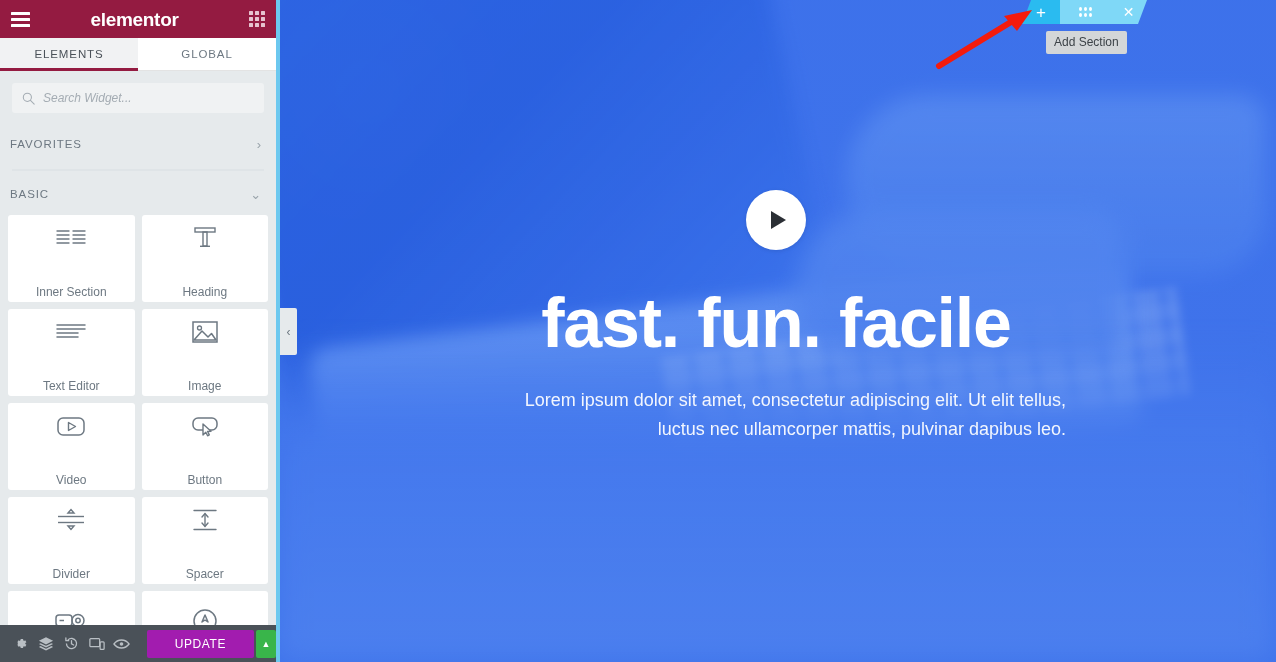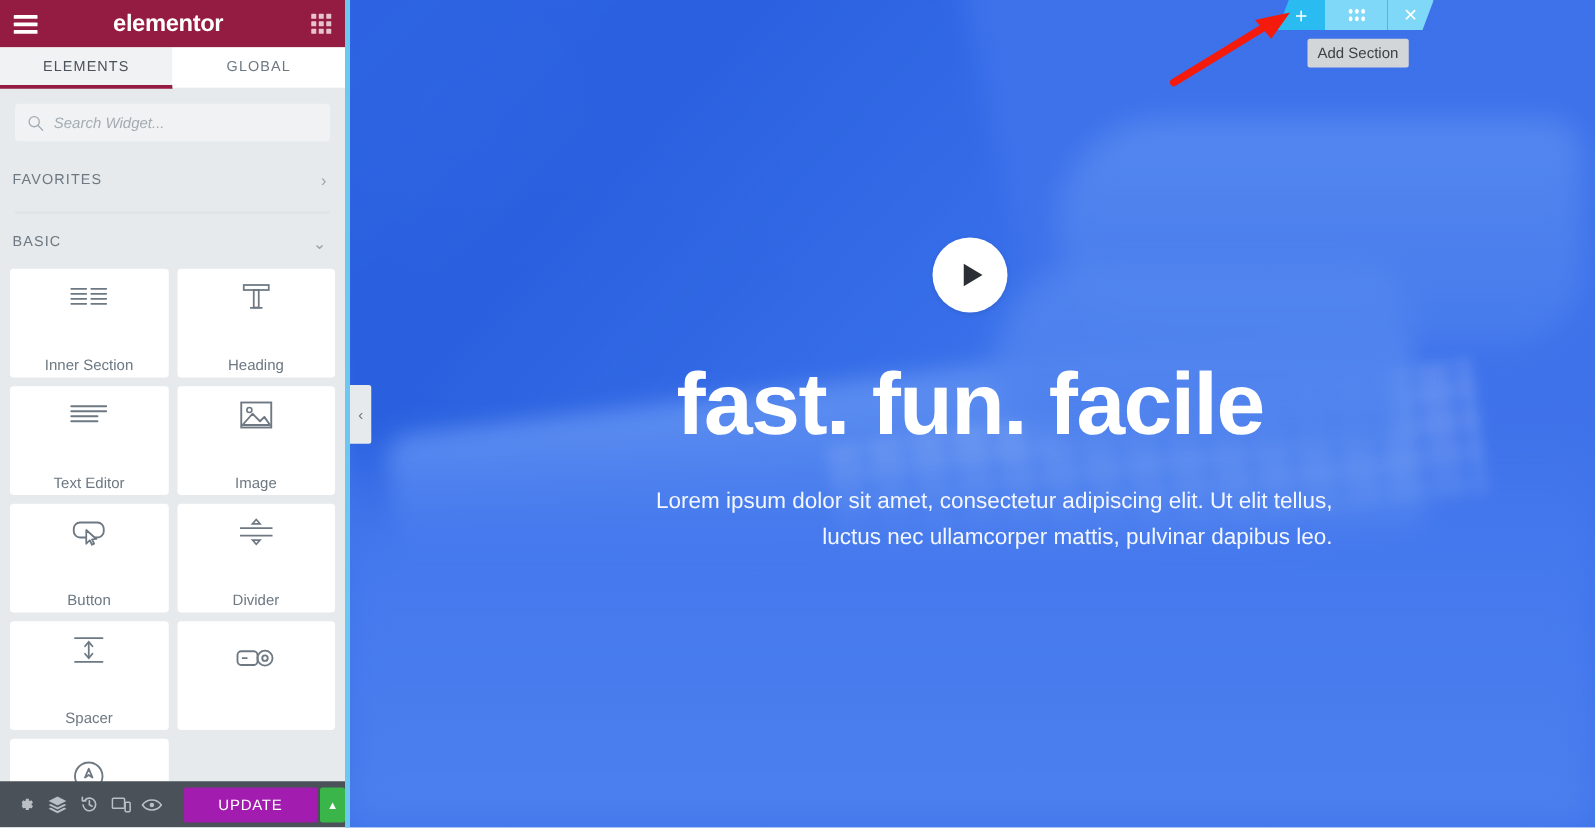--- a/index.html
+++ b/index.html
@@ -574,20 +574,29 @@
           <div class="wicon">
             <svg width="28" height="24" viewBox="0 0 28 24">
               <rect x="2" y="2" width="24" height="20" fill="none" stroke="#6d7882" stroke-width="1.5"></rect>
               <circle cx="8.5" cy="8" r="2" fill="none" stroke="#6d7882" stroke-width="1.3"></circle>
               <path d="M3 20 L11 11 L17 17 L20.5 13.5 L25 20 Z" fill="none" stroke="#6d7882" stroke-width="1.5" stroke-linejoin="round"></path>
             </svg>
           </div>
           <div class="wlabel">Image</div>
         </div>
 
+        <div class="widget-card">
+          <div class="wicon">
+            <svg width="30" height="22" viewBox="0 0 30 22">
+              <rect x="2" y="3" width="26" height="17" rx="5" fill="none" stroke="#6d7882" stroke-width="1.5"></rect>
+              <path d="M12.5 7.5 L19.5 11.5 L12.5 15.5 Z" fill="none" stroke="#6d7882" stroke-width="1.4" stroke-linejoin="round"></path>
+            </svg>
+          </div>
+          <div class="wlabel">Video</div>
+        </div>
 
         <div class="widget-card">
           <div class="wicon">
             <svg width="30" height="22" viewBox="0 0 30 22">
               <rect x="3" y="3" width="24" height="12" rx="5" fill="none" stroke="#6d7882" stroke-width="1.5"></rect>
               <path d="M13 9 L13 20 L15.8 17.2 L17.6 20.8 L19.3 19.9 L17.6 16.5 L21 16.2 Z" fill="#ffffff" stroke="#6d7882" stroke-width="1.4" stroke-linejoin="round"></path>
             </svg>
           </div>
           <div class="wlabel">Button</div>
         </div>

